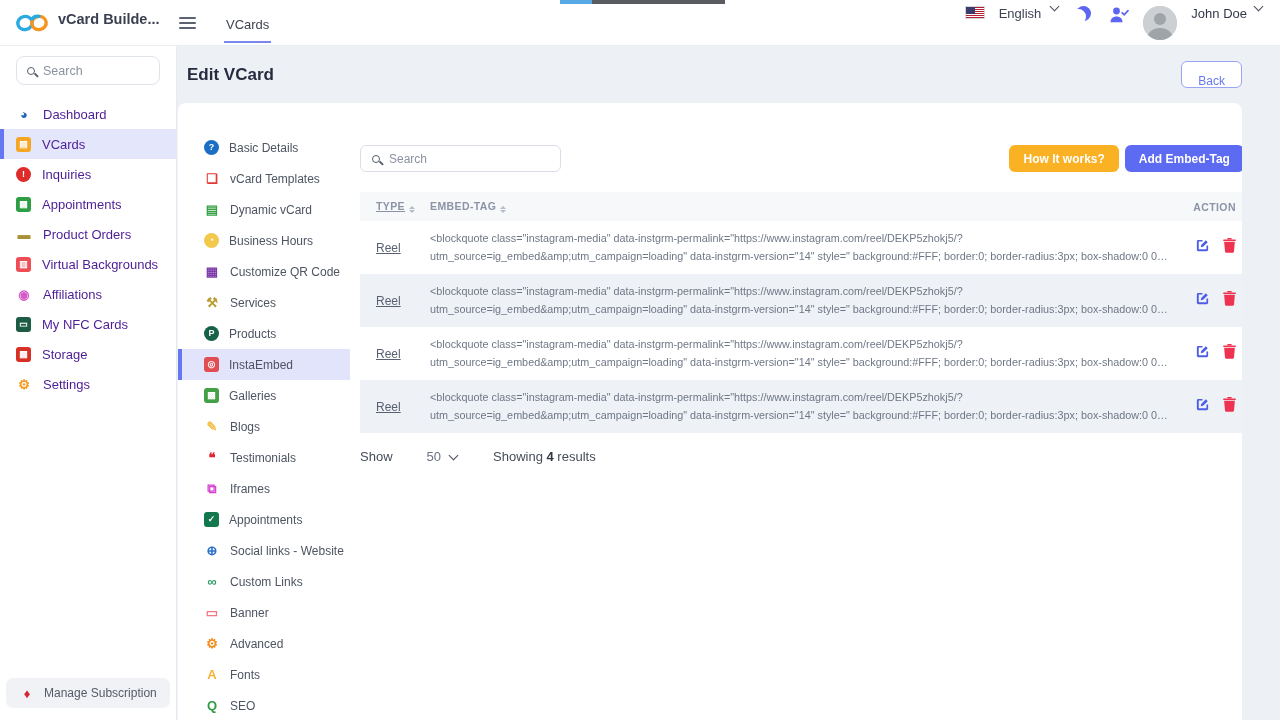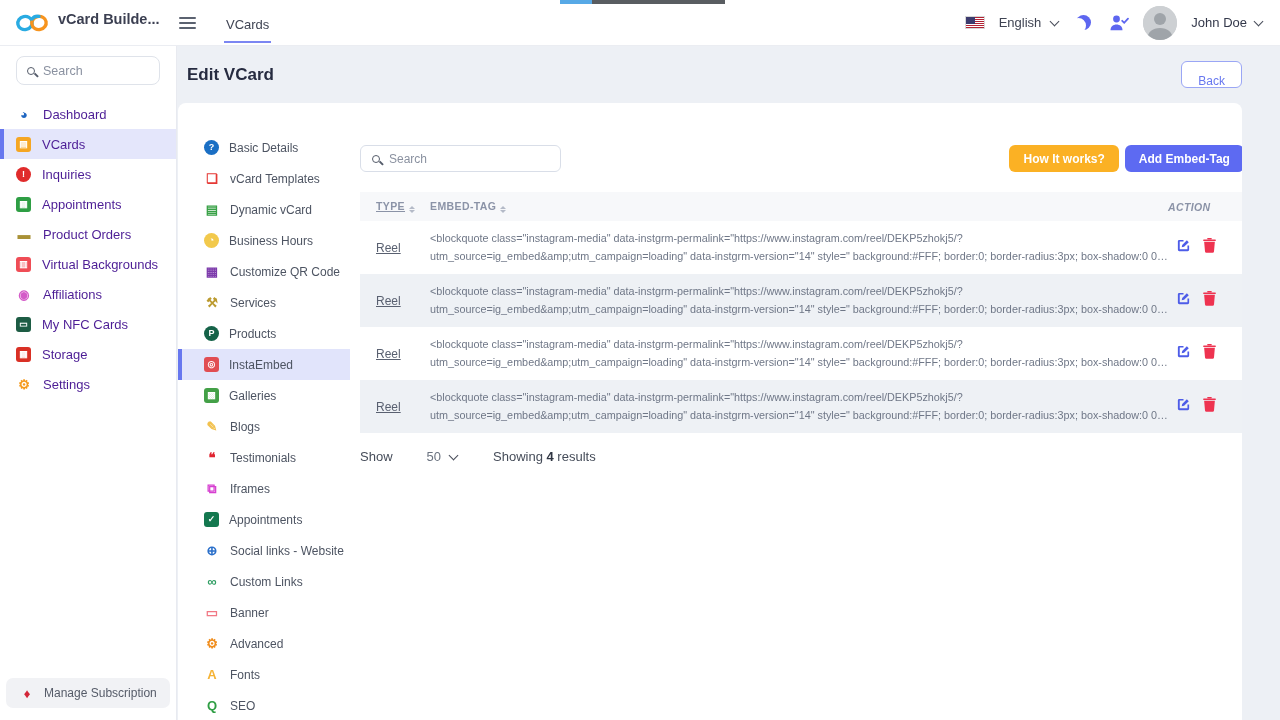--- a/index.html
+++ b/index.html
@@ -12,21 +12,21 @@
 
   
   .topbar { position:absolute; left:0; top:0; width:1280px; height:46px; background:#fff;
             border-bottom:1px solid #ebedf2; display:flex; align-items:center; padding:0 18px 0 14px; z-index:10; }
   .brand { display:flex; gap:8px; width:163px; }
   .brand-name { font-size:14.5px; font-weight:bold; color:#3b3f51; white-space:nowrap; overflow:hidden; }
   .burger { display:inline-flex; flex-direction:column; gap:3px; cursor:pointer; margin-left:2px; }
   .burger i { width:17px; height:2px; background:#5b6270; border-radius:1px; }
   .top-tabs { margin-left:28px; height:46px; display:flex; align-items:center; }
   .top-tab { font-size:13px; color:#3f4453; padding:14px 2px 9px; border-bottom:2px solid #7b86f2; cursor:pointer; }
-  .top-right { margin-left:auto; display:flex; align-items:center; gap:14px; }
+  .top-right { margin-left:auto; display:flex; gap:14px; }
   .flag { width:20px; height:13px; background:repeating-linear-gradient(#b22234 0 1px, #fff 1px 2px); position:relative; border:0.5px solid #d8d8d8; }
   .flag::after { content:''; position:absolute; left:0; top:0; width:9px; height:7px; background:#3c3b6e; }
   .lang-label { font-size:13px; color:#3f4453; }
   .chev { width:7px; height:7px; border-right:1.7px solid #474c59; border-bottom:1.7px solid #474c59;
           display:inline-block; transform:rotate(45deg); margin:-3px 0 0 2px; }
   .moon { width:15px; height:15px; border-radius:50%; box-shadow:inset -5px 3px 0 0 #5d66f0; margin:0 4px; cursor:pointer; }
   .avatar { width:34px; height:34px; border-radius:50%; overflow:hidden; background:#cdd0d3; cursor:pointer; }
   .user-name { font-size:13px; font-weight:normal; color:#33384a; }
 
   
@@ -72,21 +72,21 @@
   .btns { margin-left:auto; display:flex; gap:6px; }
   .btn { height:27px; border:0; border-radius:6px; color:#fff; font-size:12px; font-weight:bold; padding:0 14px; font-family:inherit; cursor:pointer; }
   .btn.amber { background:#fbb124; }
   .btn.purple { background:#5d6af2; }
 
   
   .thead { margin-top:20px; height:29px; background:#f7f8fa; display:flex; align-items:center;
            font-size:10.5px; font-weight:bold; color:#8b93a7; letter-spacing:.4px; }
   .col-type { width:70px; padding-left:16px; flex:none;text-decoration:underline; }
   .col-embed { flex:1; min-width:0; }
-  .col-action { width:76px; flex:none; text-align:left; padding-right:8px;font-style:italic; }
+  .col-action { width:76px; flex:none; text-align:right; padding-right:8px; }
   .sort { display:inline-flex; flex-direction:column; gap:1.5px; margin-left:4px; vertical-align:1px; cursor:pointer; }
   .sort i { width:0; height:0; border-left:3px solid transparent; border-right:3px solid transparent; }
   .sort .up { border-bottom:3.5px solid #b4bac7; }
   .sort .dn { border-top:3.5px solid #b4bac7; }
   .trow { height:53px; display:flex; align-items:center; }
   .trow:nth-child(even) { background:#eef1f5; }
   .trow .col-type { font-size:12px; color:#596070; }
   .embed-line { font-size:10.8px; color:#6f7787; line-height:1.6; white-space:nowrap; overflow:hidden; }
   .act { display:inline-block; margin-left:8px; cursor:pointer; vertical-align:middle; }
 

